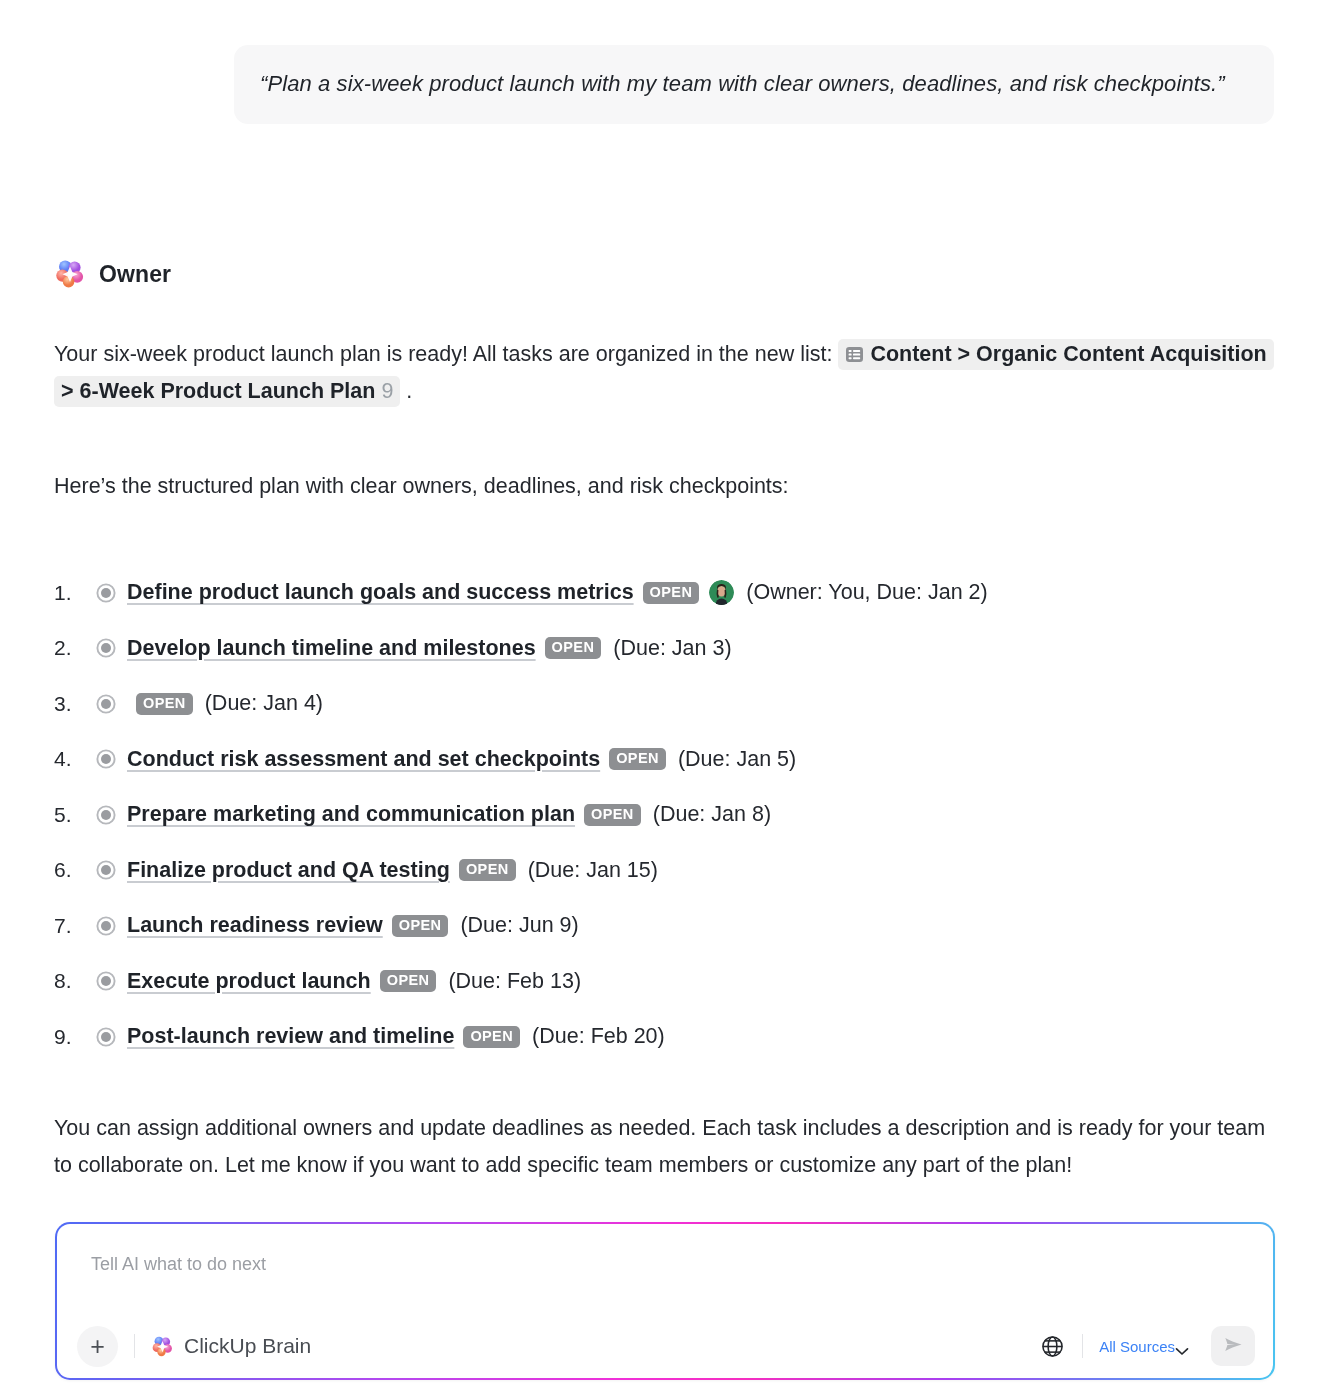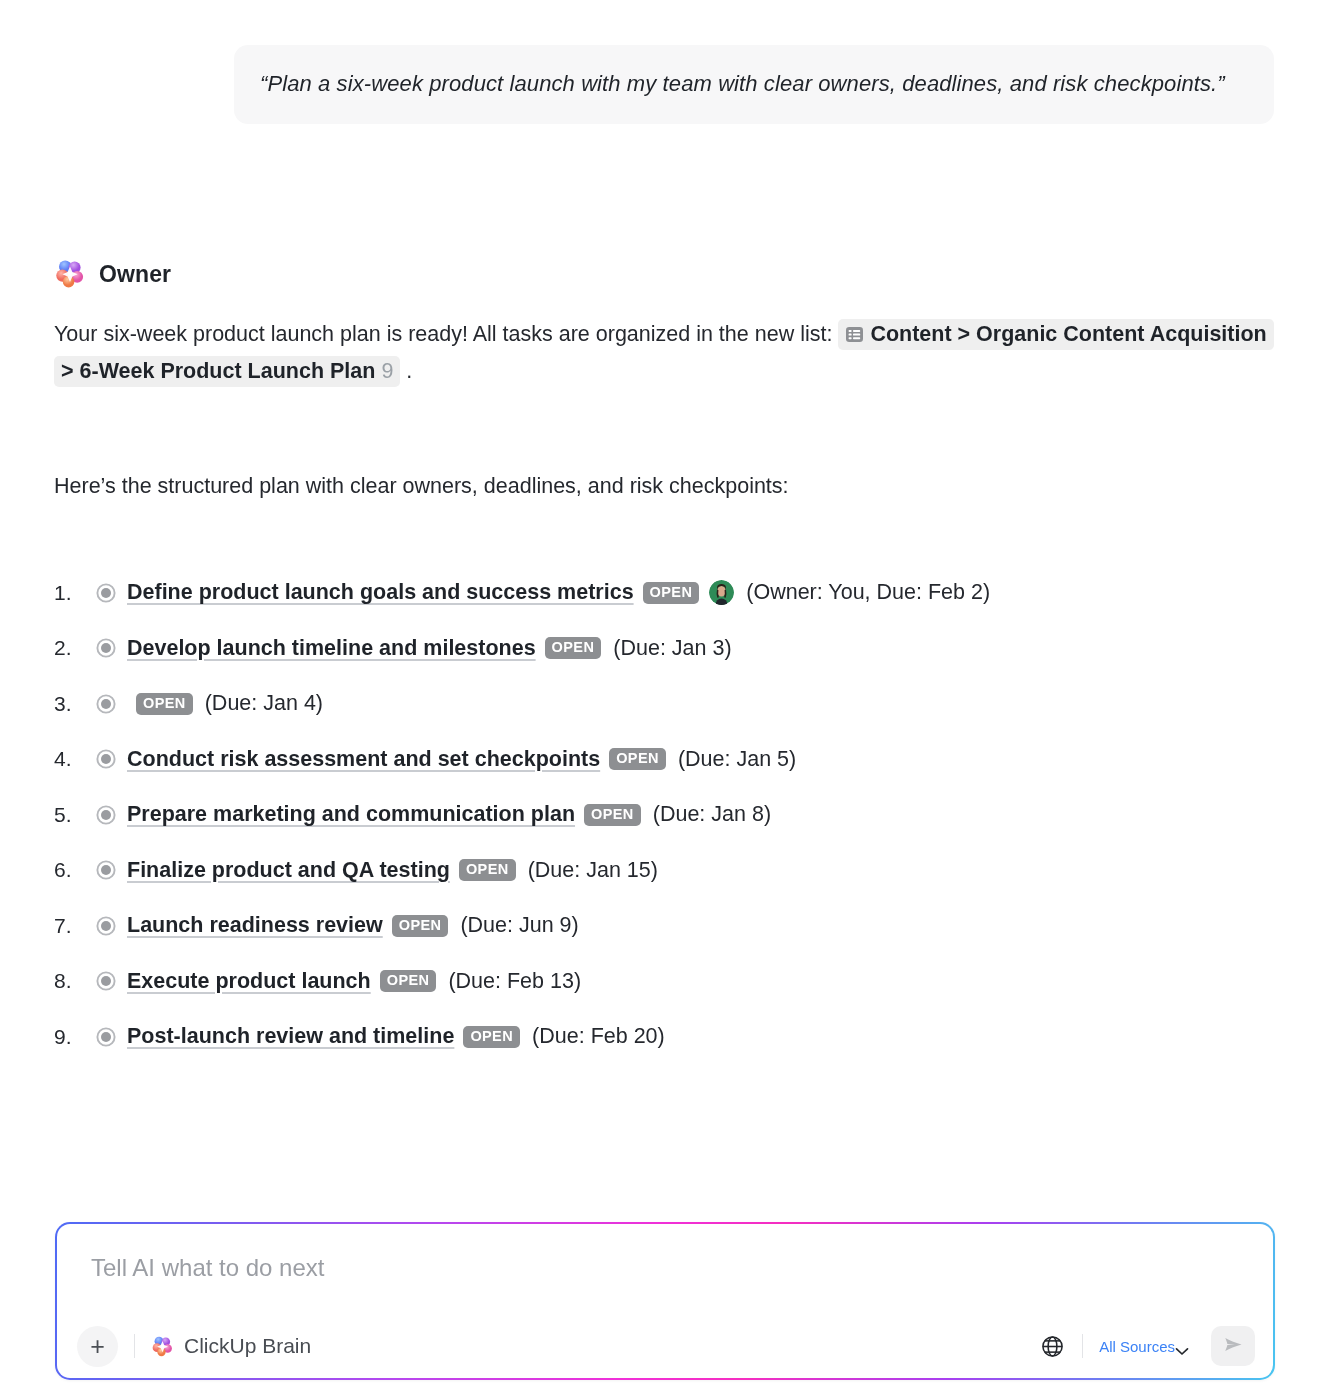--- a/index.html
+++ b/index.html
@@ -36,21 +36,21 @@
   .brain-logo { width: 32px; height: 32px; position: relative; display:block; }
   .brain-label {
     font-size: 23px; font-weight: 700; color: #1f2329; letter-spacing: .1px;
   }
 
   
   .body-block {
     position: absolute; left: 54px; width: 1215px;
     font-size: 21.5px; line-height: 1.72; color: #25282e;
   }
-  #intro-block { top: 316px; }
+  #intro-block { top: 336px; }
   #plan-lead { top: 468px; }
   #outro-block { top: 1110px; width: 1218px; }
 
   .chip {
     background: #efefef;
     border-radius: 5px;
     padding: 3px 7px 4px 7px;
     white-space: normal;
     font-weight: 700;
     color: #1f2329;
@@ -126,21 +126,21 @@
     box-shadow: 0 1px 3px rgba(0,0,0,0.05);
   }
   .composer {
     width: 100%; height: 100%;
     background: #ffffff;
     border-radius: 13px;
     position: relative;
   }
   .composer-placeholder {
     position: absolute; left: 34px; top: 30px;
-    font-size: 24px; color: #9b9ea4;
+    font-size: 18px; color: #9b9ea4;
   }
   .composer-bar {
     position: absolute; left: 0; right: 0; bottom: 0;
     height: 64px;
     display: flex; align-items: center;
     padding: 0 18px 0 20px;
   }
   .plus-button {
     width: 41px; height: 41px; border-radius: 50%;
     background: #f4f4f5;
@@ -241,21 +241,21 @@
         <span class="task-name">Define product launch goals and success metrics</span>
         <span class="open-badge">OPEN</span>
         <span class="avatar"><svg viewBox="0 0 25 25" width="25" height="25">
             <circle cx="12.5" cy="12.5" r="12.5" fill="#2e8b57"></circle>
             <path d="M6.5 25 a6 6.6 0 0 1 12 0 Z" fill="#20262c"></path>
             <ellipse cx="12.5" cy="11.2" rx="4.3" ry="5.2" fill="#d8a98c"></ellipse>
             <path d="M7.9 10.4 a4.7 5.6 0 0 1 9.2 0 l-.2 -3.6 a4.5 3.4 0 0 0 -8.8 0 Z" fill="#2b2118"></path>
             <path d="M8.0 9.6 q-1.0 5.0 0.3 8.2 l1.6 -0.5 q-1.1 -3.4 -0.5 -7.4 Z" fill="#2b2118"></path>
             <path d="M17.0 9.6 q1.0 5.0 -0.3 8.2 l-1.6 -0.5 q1.1 -3.4 0.5 -7.4 Z" fill="#2b2118"></path>
           </svg></span>
-        <span class="task-meta">(Owner: You, Due: Feb 2)</span>
+        <span class="task-meta">(Owner: You, Due: Jan 2)</span>
       </li>
       <li class="task-item">
         <span class="task-index">2.</span>
         <span class="status-icon"><svg viewBox="0 0 20 20" width="20" height="20">
             <circle cx="10" cy="10" r="8.6" fill="none" stroke="#b6b8bc" stroke-width="1.9"></circle>
             <circle cx="10" cy="10" r="5.0" fill="#9a9ca0"></circle>
           </svg></span>
         <span class="task-name">Develop launch timeline and milestones</span>
         <span class="open-badge">OPEN</span>
         <span class="task-meta">(Due: Jan 3)</span>
@@ -324,20 +324,21 @@
         <span class="status-icon"><svg viewBox="0 0 20 20" width="20" height="20">
             <circle cx="10" cy="10" r="8.6" fill="none" stroke="#b6b8bc" stroke-width="1.9"></circle>
             <circle cx="10" cy="10" r="5.0" fill="#9a9ca0"></circle>
           </svg></span>
         <span class="task-name">Post-launch review and timeline</span>
         <span class="open-badge">OPEN</span>
         <span class="task-meta">(Due: Feb 20)</span>
       </li>
     </ol>
 
+  <div class="body-block" id="outro-block">You can assign additional owners and update deadlines as needed. Each task includes a description and is ready for your team to collaborate on. Let me know if you want to add specific team members or customize any part of the plan!</div>
 
   <div class="clip-mask"></div>
 
   <div class="composer-wrap">
     <div class="composer">
 
       <div class="composer-placeholder">Tell AI what to do next</div>
 
       <div class="composer-bar">
 

